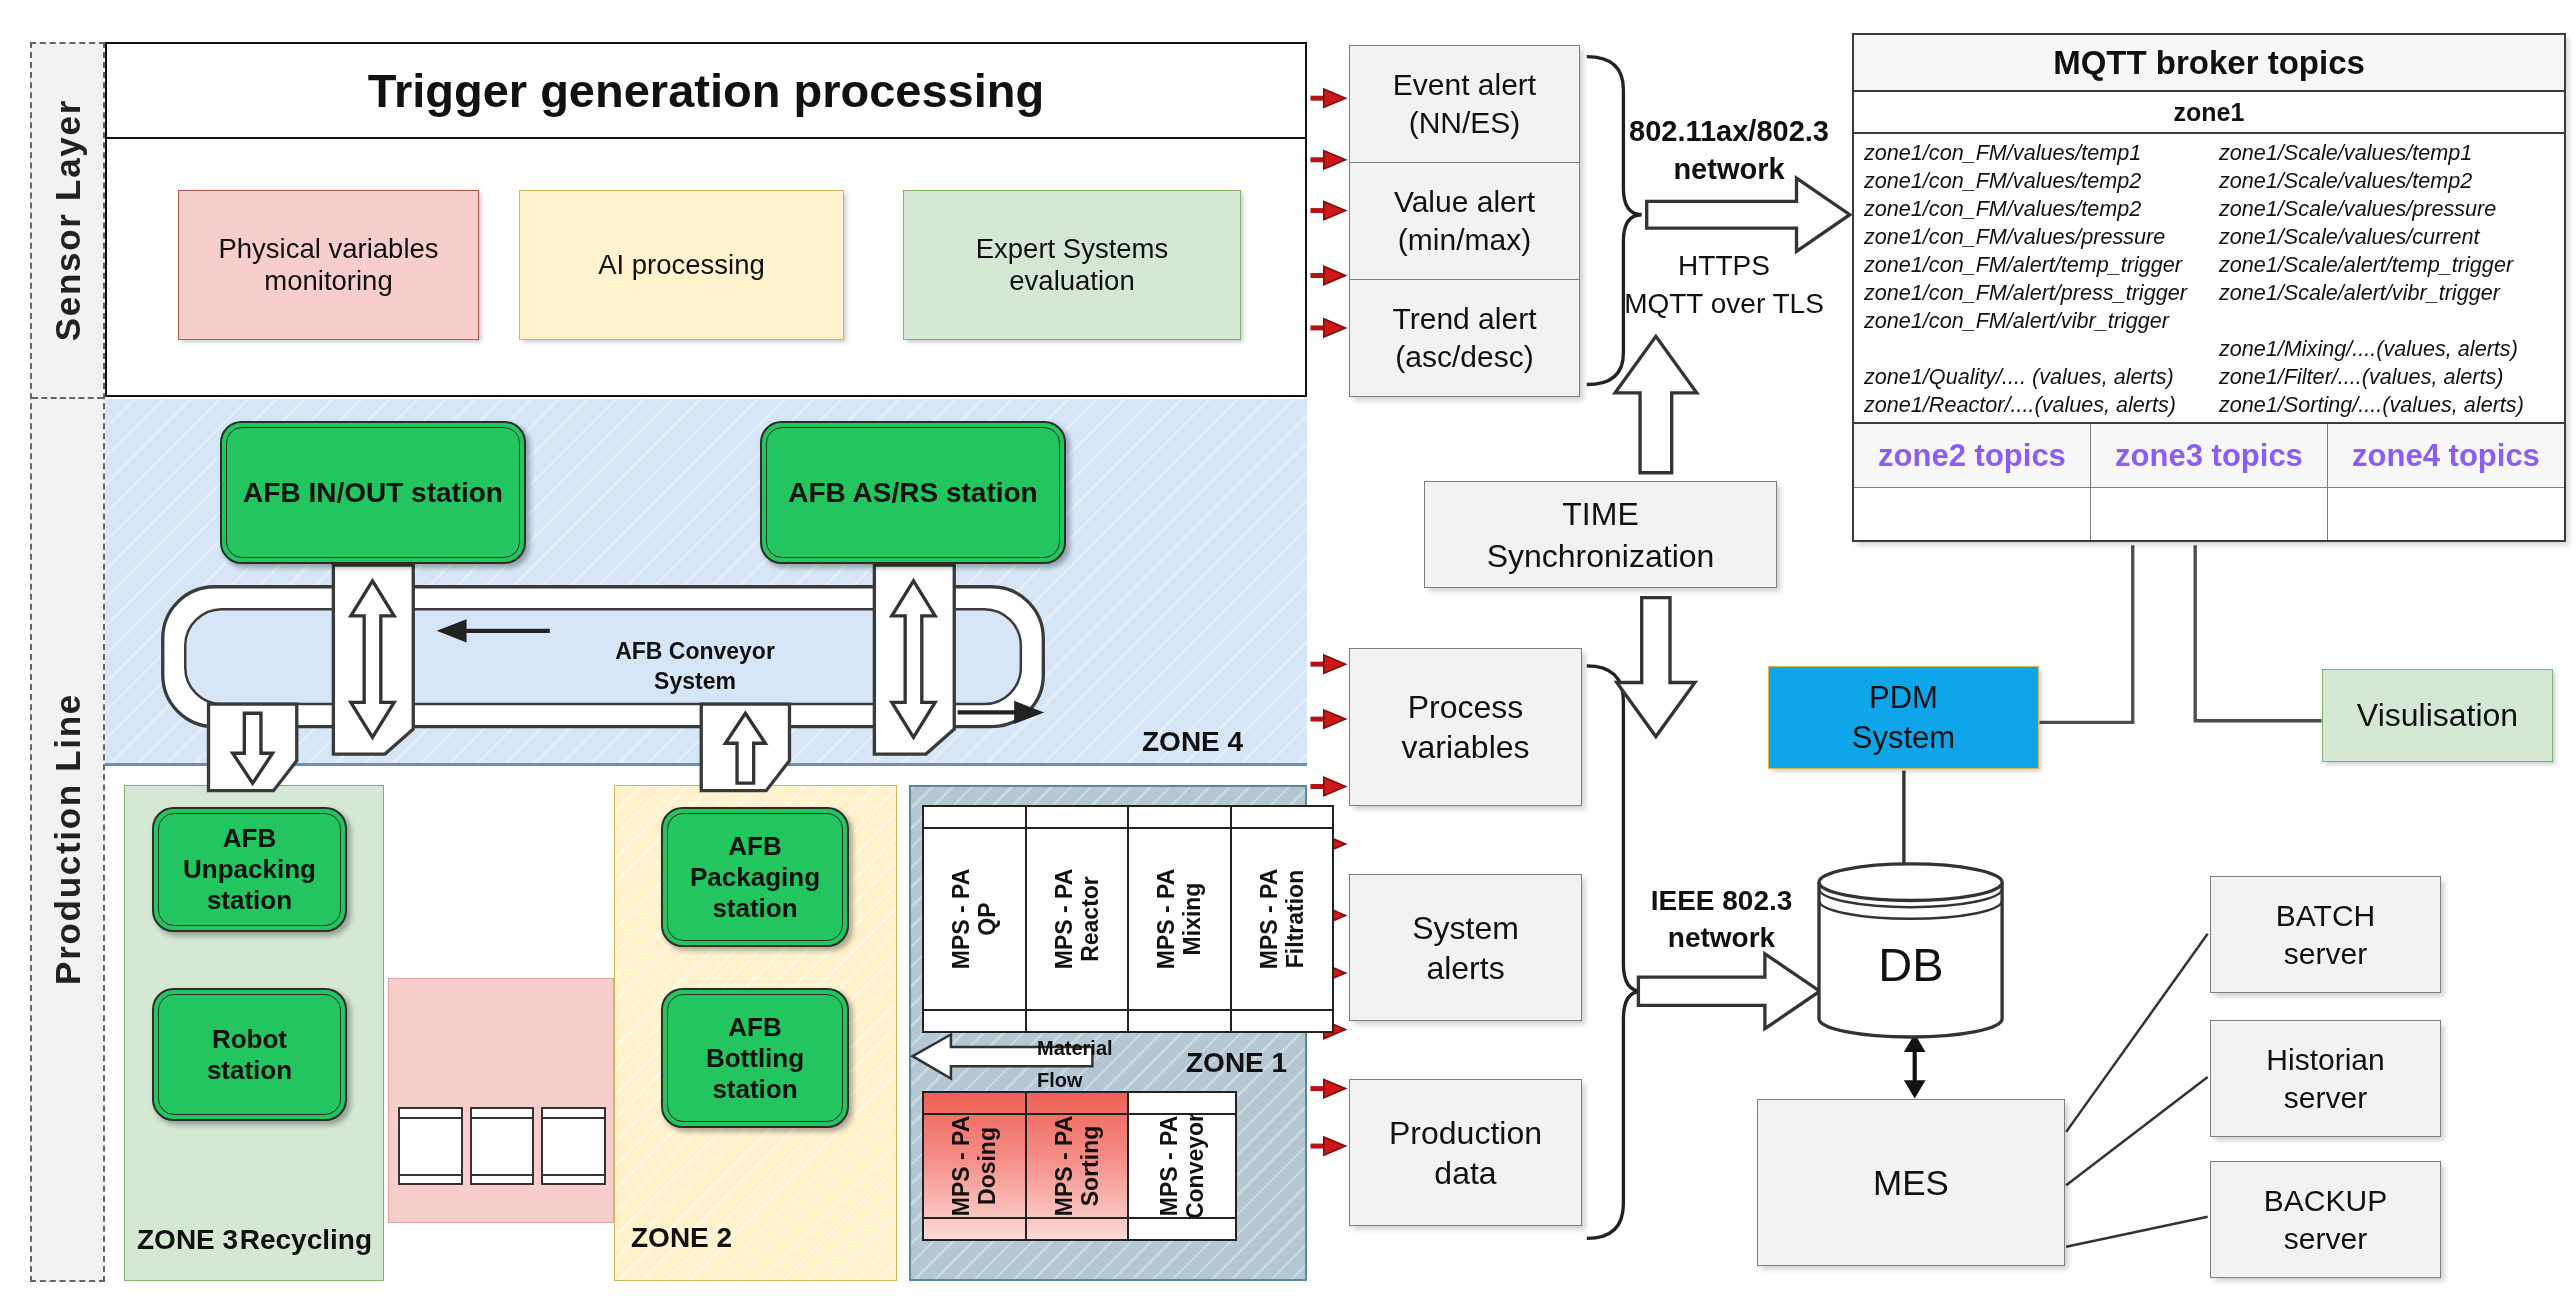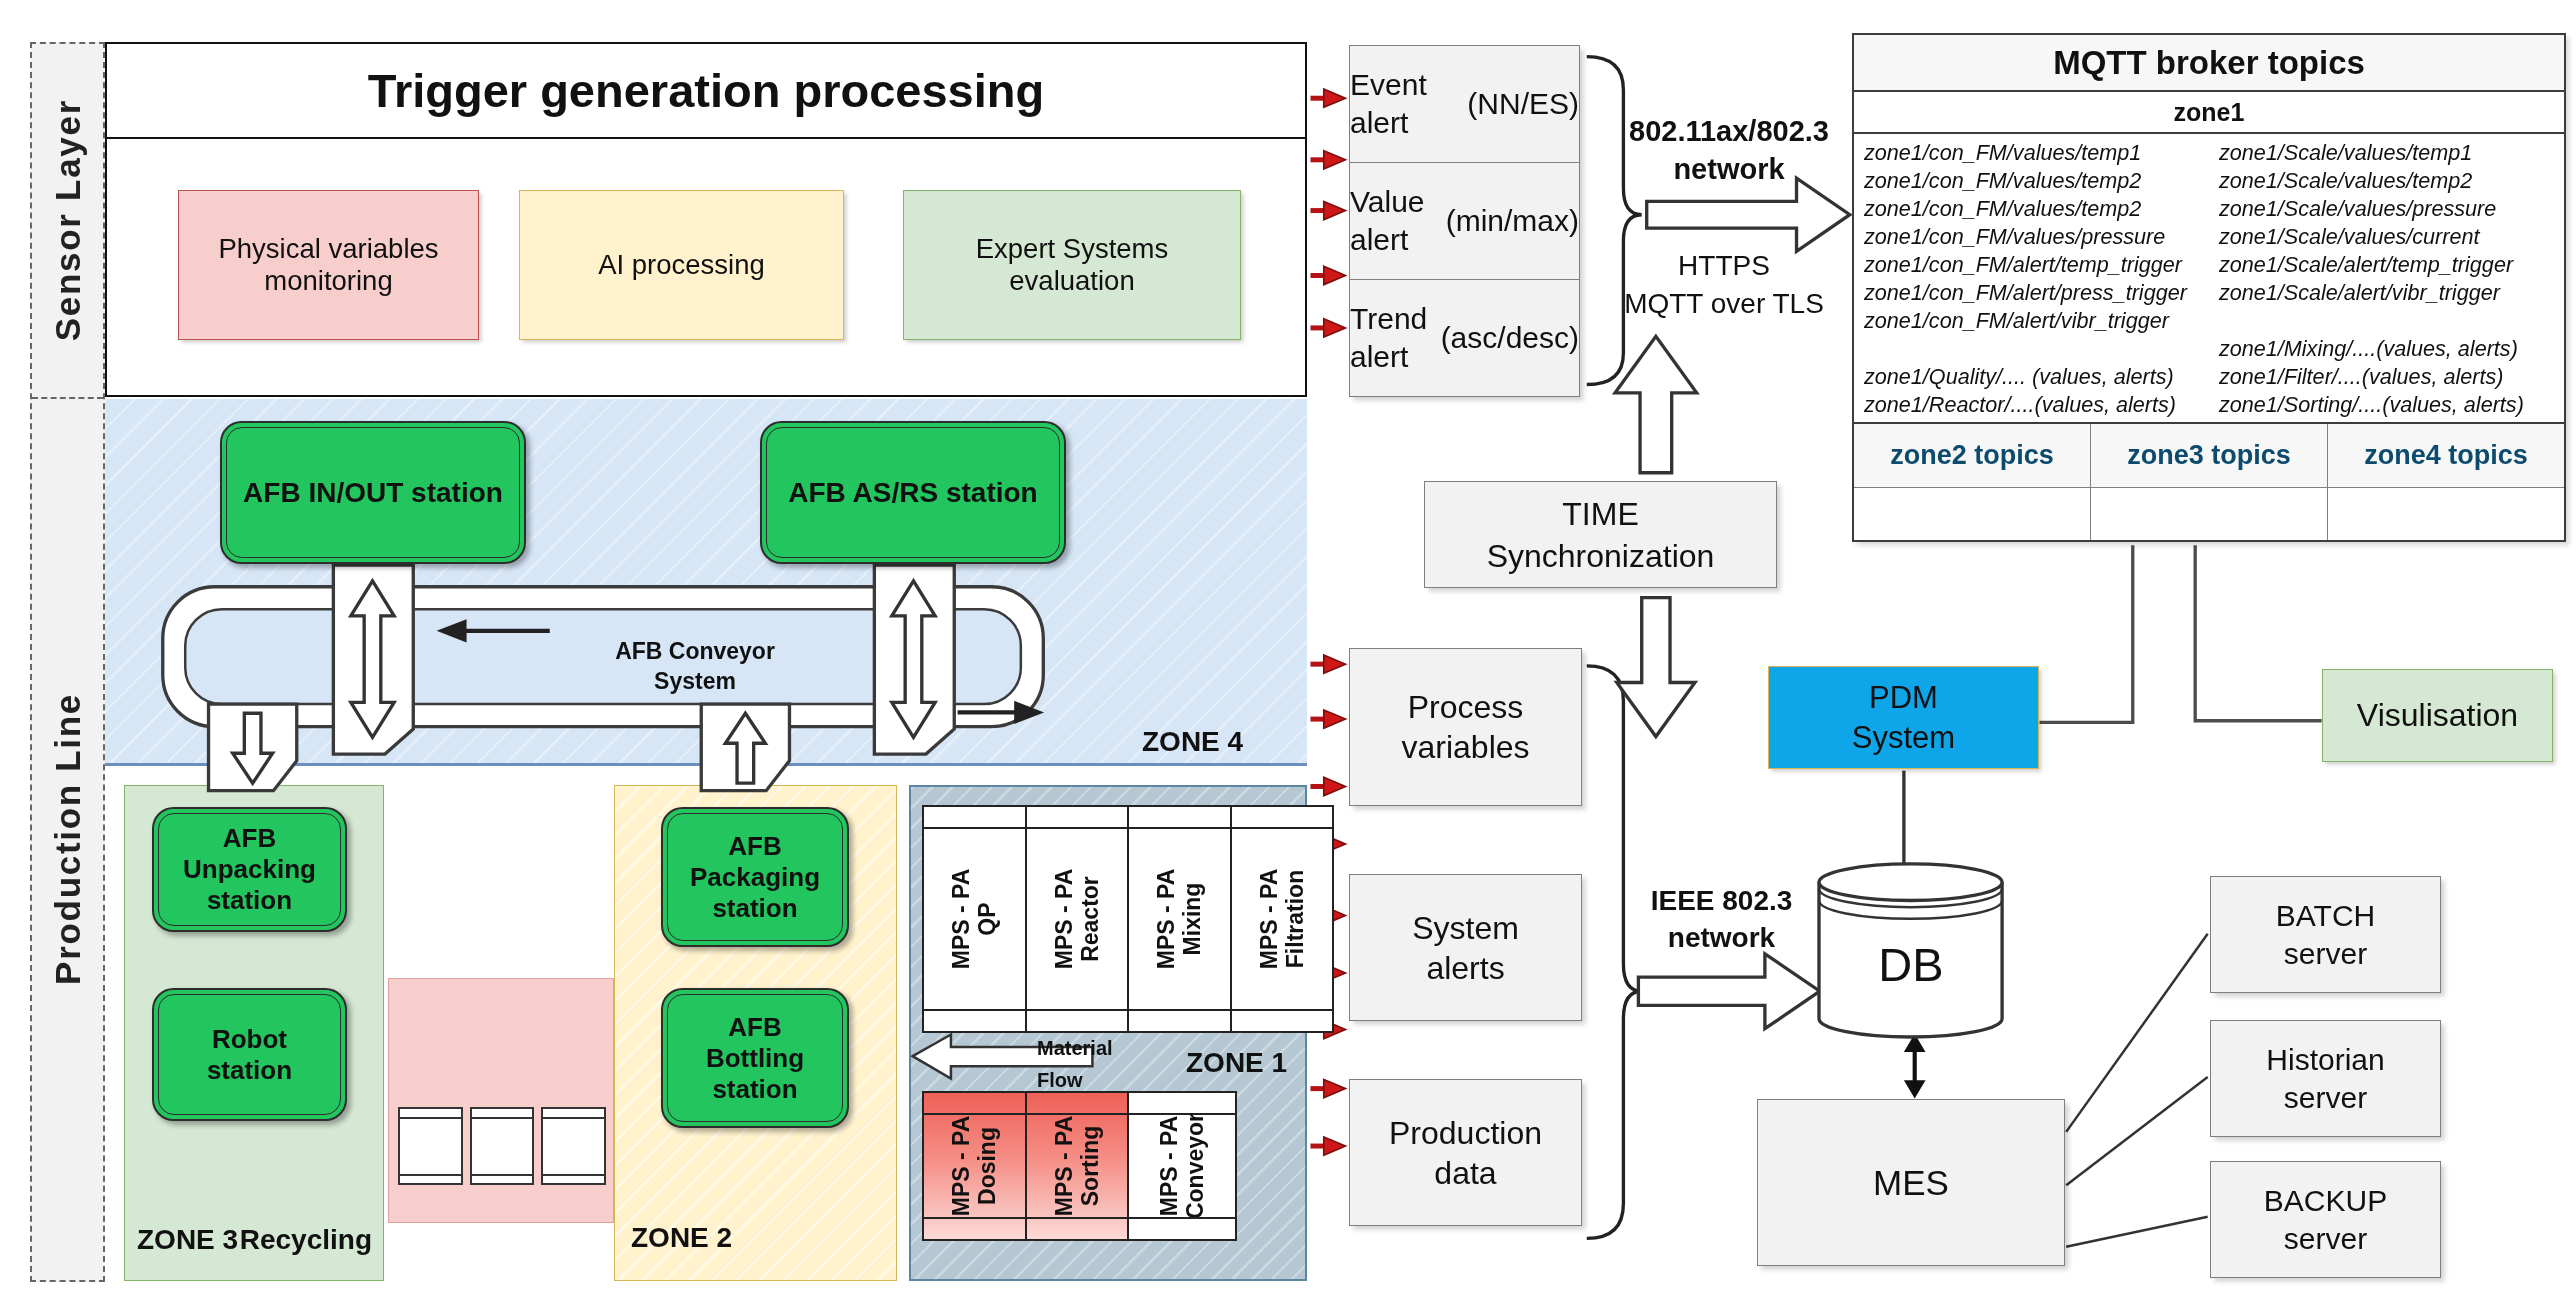--- a/index.html
+++ b/index.html
@@ -22,31 +22,31 @@
   .mps{position:relative;flex:1;background:#fff;border:2.5px solid #222;display:flex;align-items:center;justify-content:center;box-sizing:border-box;}
   .mps+.mps{border-left:none;}
   .mps::before,.mps::after{content:"";position:absolute;left:0;right:0;border-top:2.5px solid #222;}
   .mps::before{top:20px;}
   .mps::after{bottom:20px;}
   .mps .vtext{transform:rotate(-90deg);font-weight:bold;font-size:23px;line-height:26px;white-space:pre;text-align:center;}
   .mps.red{background:linear-gradient(180deg,#ee6157 0%,#f58e86 45%,#fcdad7 100%);}
   .sq{width:65px;height:78px;background:#fff;border:2.5px solid #333;position:relative;box-sizing:border-box;}
   .sq::before{content:"";position:absolute;top:7.5px;left:0;right:0;border-top:2.5px solid #333;}
   .sq::after{content:"";position:absolute;bottom:7.5px;left:0;right:0;border-top:2.5px solid #333;}
-  .alert-cell{height:116px;display:flex;flex-direction:row;align-items:center;justify-content:center;
+  .alert-cell{height:116px;display:flex;flex-direction:column;align-items:center;justify-content:center;
               font-size:30px;line-height:38px;border-bottom:1.7px solid #7f7f7f;}
   .alert-cell:last-child{border-bottom:none;}
   .mqtt{background:#fff;border:2.5px solid #3c3c3c;box-shadow:4.2px 4.2px 5px rgba(0,0,0,.15);}
   .mqtt-title{height:55px;line-height:55px;text-align:center;font-weight:bold;font-size:33px;background:#f7f7f7;border-bottom:2.5px solid #3c3c3c;}
   .mqtt-zone1{height:40px;line-height:40px;text-align:center;font-weight:bold;font-size:25px;border-bottom:2.5px solid #3c3c3c;}
   .mqtt-body{height:288px;display:flex;}
   .mqtt-col{width:50%;padding:5px 0 0 10px;box-sizing:border-box;}
   .mqtt-col div{height:28px;line-height:28px;font-size:21.6px;font-style:italic;white-space:nowrap;}
   .mqtt-zones{height:63px;display:flex;border-top:2.5px solid #3c3c3c;background:#f7f7f7;}
-  .mqtt-zones div{flex:1;display:flex;align-items:center;justify-content:center;font-weight:bold;font-size:27px;color:#0c4a6e;box-sizing:border-box;text-align:center;}
+  .mqtt-zones div{flex:1;display:flex;align-items:center;justify-content:center;font-weight:bold;font-size:31px;color:#8b5cf6;box-sizing:border-box;text-align:center;}
   .mqtt-zones div+div{border-left:1.7px solid #7f7f7f;}
   .mqtt-empty{height:52px;display:flex;border-top:1.7px solid #7f7f7f;}
   .mqtt-empty div{flex:1;box-sizing:border-box;}
   .mqtt-empty div+div{border-left:1.7px solid #7f7f7f;}
 </style>
 </head>
 <body>
 
 <div id="canvas">
 

